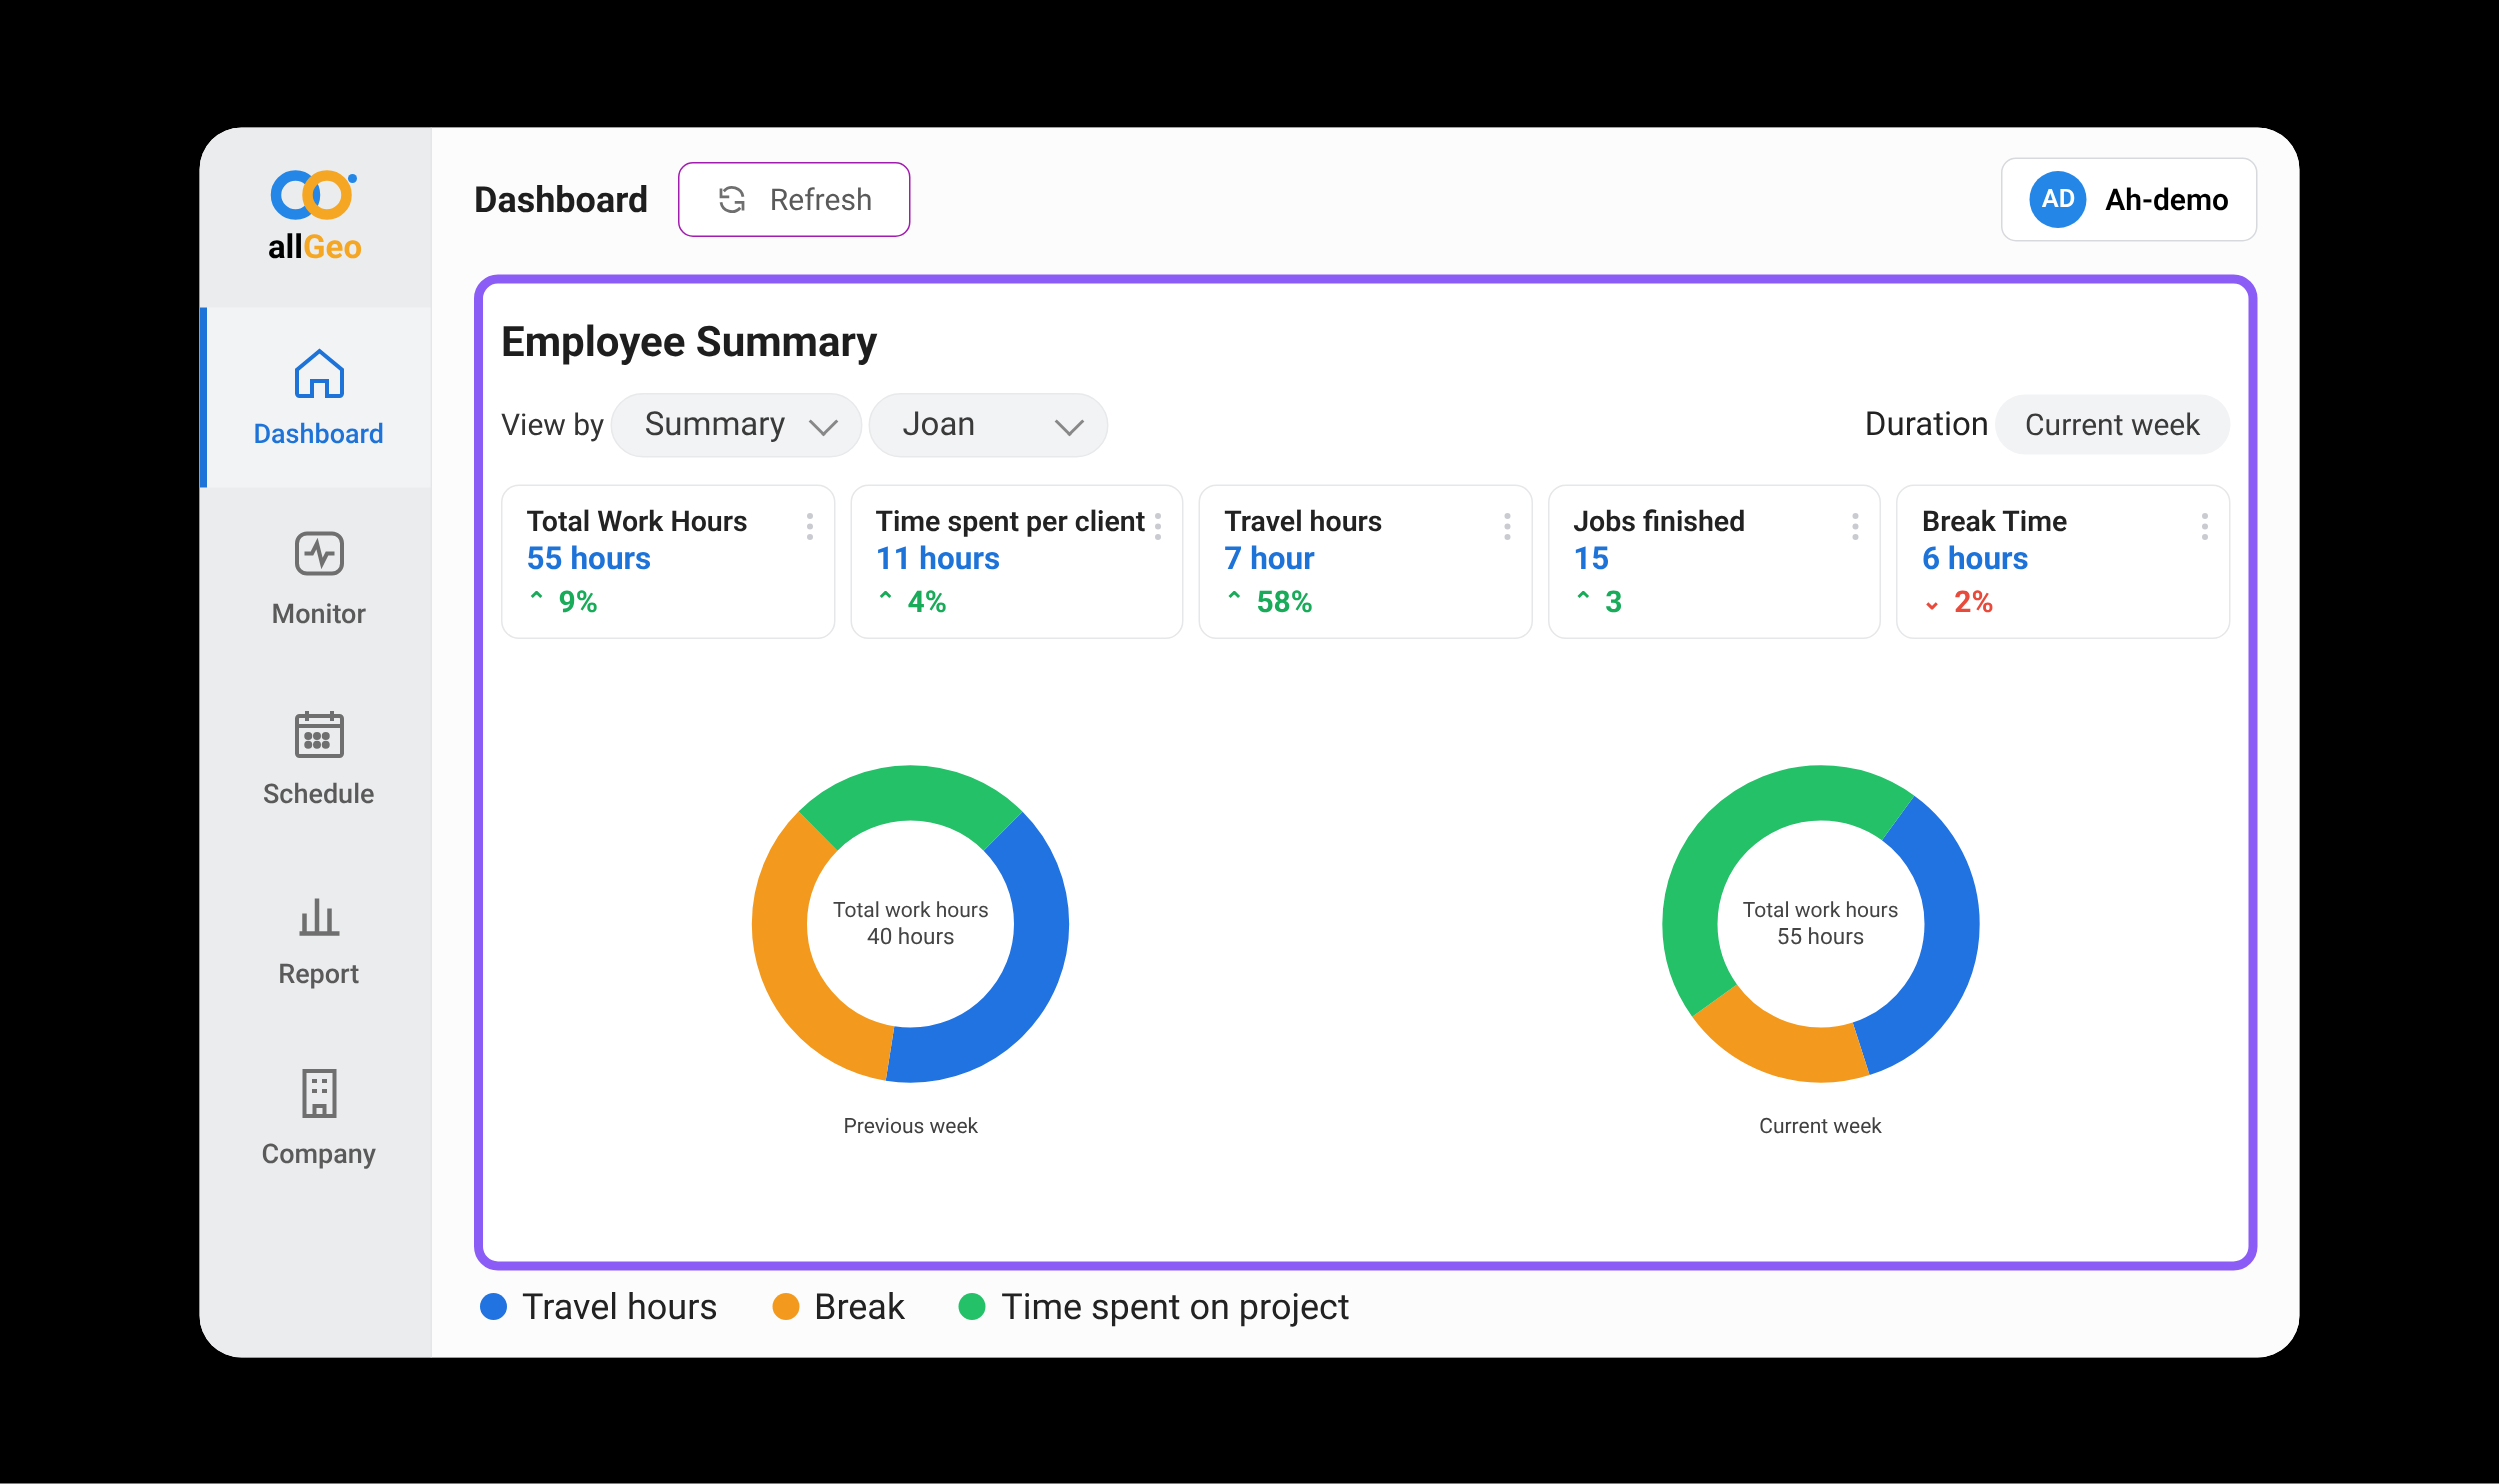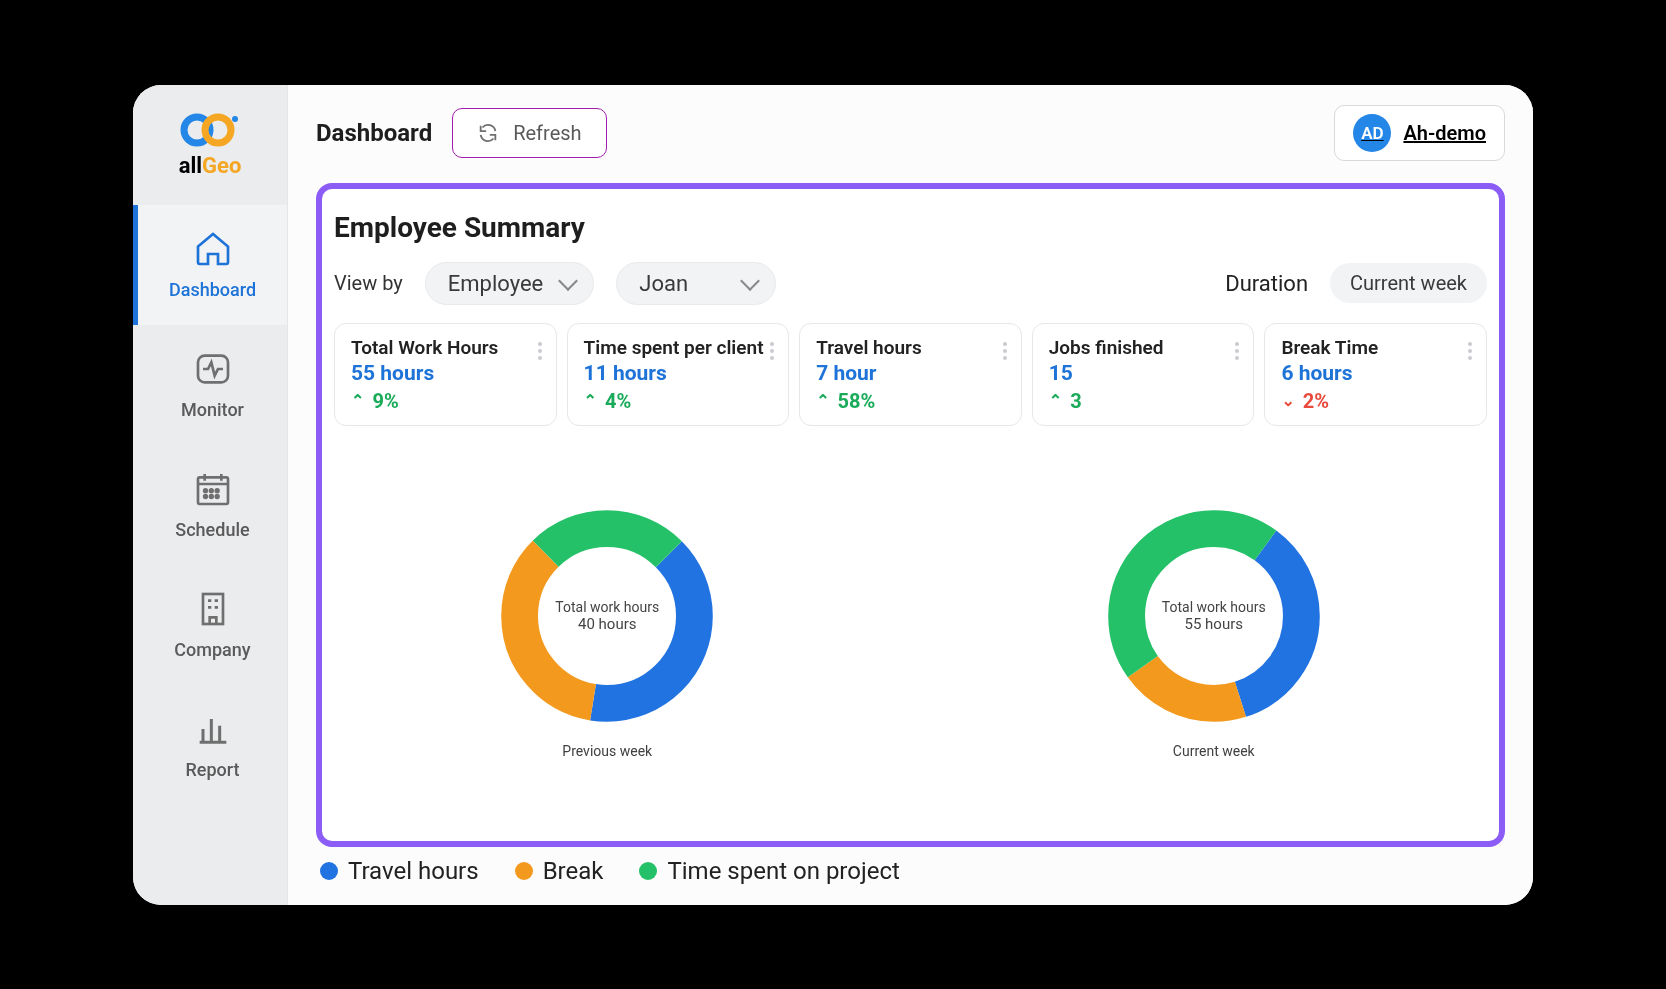--- a/index.html
+++ b/index.html
@@ -12,25 +12,25 @@
   .logo-geo { color: #f5a623; }
   .nav-item { height: 120px; display: flex; flex-direction: column; align-items: center; justify-content: center; gap: 10px; cursor: pointer; border-left: 5px solid transparent; color: #5a5a5a; }
   .nav-item.active { color: #1e73d8; border-left-color: #1e73d8; background: #f2f3f5; }
   .nav-item .nav-label { font-size: 18px; font-weight: 500; }
   .nav-icon { width: 40px; height: 40px; display: flex; align-items: center; justify-content: center; }
   .main { flex: 1; background: #fcfcfc; padding: 20px 28px; display: flex; flex-direction: column; overflow: hidden; }
   .topbar { display: flex; align-items: center; gap: 20px; margin-bottom: 22px; }
   .topbar-title { font-size: 24px; font-weight: 700; color: #1e1e1e; }
   .refresh-btn { display: flex; align-items: center; gap: 14px; border: 1px solid #a21caf; background: #fff; border-radius: 10px; padding: 12px 24px; font-size: 20px; color: #5a5a5a; cursor: pointer; }
   .spacer { flex: 1; }
-  .user-chip { display: flex; align-items: center; gap: 12px; border: 1px solid #d7d9dd; background: #fff; border-radius: 10px; padding: 8px 18px; font-size: 20px; font-weight: 600; cursor: pointer; text-decoration: underline; }
+  .user-chip { display: flex; align-items: center; gap: 12px; border: 1px solid #d7d9dd; background: #fff; border-radius: 10px; padding: 8px 18px; font-size: 20px; font-weight: 600; cursor: pointer; }
   .avatar { width: 38px; height: 38px; border-radius: 50%; background: #2487e8; color: #fff; display: flex; align-items: center; justify-content: center; font-size: 17px; font-weight: 600; }
   .content-card { background: #fff; border-radius: 16px; border: 6px solid #8b5cf6; padding: 22px 12px; flex: 1; display: flex; flex-direction: column; overflow: hidden; }
   .section-title { font-size: 28px; font-weight: 700; color: #1e1e1e; margin-bottom: 18px; }
-  .filter-row { display: flex; align-items: center; gap: 22px; margin-bottom: 18px; }
+  .filter-row { display: flex; align-items: center; gap: 4px; margin-bottom: 18px; }
   .filter-label { font-size: 20px; color: #333; }
   .dropdown { display: flex; align-items: center; justify-content: space-between; gap: 18px; background: #f2f3f5; border: 1px solid #e8e9eb; border-radius: 24px; padding: 8px 18px 8px 22px; font-size: 22px; color: #3a3a3a; cursor: pointer; min-width: 160px; }
   .chev { width: 14px; height: 14px; border-right: 2px solid #888; border-bottom: 2px solid #888; transform: rotate(45deg); margin-top: -4px; }
   .duration-label { font-size: 22px; color: #222; }
   .pill { background: #f2f3f5; border-radius: 24px; padding: 8px 20px; font-size: 20px; color: #3a3a3a; }
   .stats-row { display: flex; gap: 10px; margin-bottom: 16px; }
   .stat-card { flex: 1; border: 1px solid #e6e7e9; border-radius: 12px; padding: 12px 16px; position: relative; }
   .stat-title { font-size: 19px; font-weight: 600; color: #222; margin-bottom: 2px; white-space: nowrap; }
   .stat-value { font-size: 21px; font-weight: 700; color: #1e73d8; margin-bottom: 4px; }
   .stat-change { font-size: 20px; font-weight: 700; display: flex; align-items: center; gap: 8px; }
@@ -97,35 +97,35 @@
             <circle cx="7.5" cy="16.5" r="0.8" fill="#6f6f6f"></circle>
             <circle cx="11" cy="16.5" r="0.8" fill="#6f6f6f"></circle>
             <circle cx="14.5" cy="16.5" r="0.8" fill="#6f6f6f"></circle>
           </svg>
       </div>
       <div class="nav-label">Schedule</div>
     </div>
 
     <div class="nav-item">
       <div class="nav-icon">
+        <svg width="40" height="40" viewBox="0 0 24 24" fill="none" stroke="#6f6f6f" stroke-width="1.8">
+            <path d="M4 20h16M6 20V12M11 20V6M16 20V10"></path>
+          </svg>
+      </div>
+      <div class="nav-label">Report</div>
+    </div>
+
+    <div class="nav-item">
+      <div class="nav-icon">
         <svg width="40" height="40" viewBox="0 0 24 24" fill="none" stroke="#6f6f6f" stroke-width="1.6">
             <rect x="6" y="3" width="12" height="18"></rect>
             <path d="M9 7h2M13 7h2M9 11h2M13 11h2M10 21v-4h4v4"></path>
           </svg>
       </div>
       <div class="nav-label">Company</div>
-    </div>
-
-    <div class="nav-item">
-      <div class="nav-icon">
-        <svg width="40" height="40" viewBox="0 0 24 24" fill="none" stroke="#6f6f6f" stroke-width="1.8">
-            <path d="M4 20h16M6 20V12M11 20V6M16 20V10"></path>
-          </svg>
-      </div>
-      <div class="nav-label">Report</div>
     </div>
   </div>
 
   <div class="main">
     <div class="topbar">
       <div class="topbar-title">Dashboard</div>
       <button class="refresh-btn">
         <svg width="22" height="22" viewBox="0 0 24 24" fill="none" stroke="#6f6f6f" stroke-width="2">
             <path d="M4 4v6h6M20 20v-6h-6"></path>
             <path d="M20 10A8 8 0 0 0 6 6M4 14a8 8 0 0 0 14 4"></path>
@@ -138,21 +138,21 @@
         <span>Ah-demo</span>
       </div>
     </div>
 
     <div class="content-card">
       <div class="section-title">Employee Summary</div>
 
       <div class="filter-row">
         <span class="filter-label">View by</span>
         <div class="dropdown">
-          <span>Employee</span>
+          <span>Summary</span>
           <span class="chev"></span>
         </div>
         <div class="dropdown">
           <span>Joan</span>
           <span class="chev"></span>
         </div>
         <div class="spacer"></div>
         <span class="duration-label">Duration</span>
         <div class="pill">
           <span>Current week</span>

